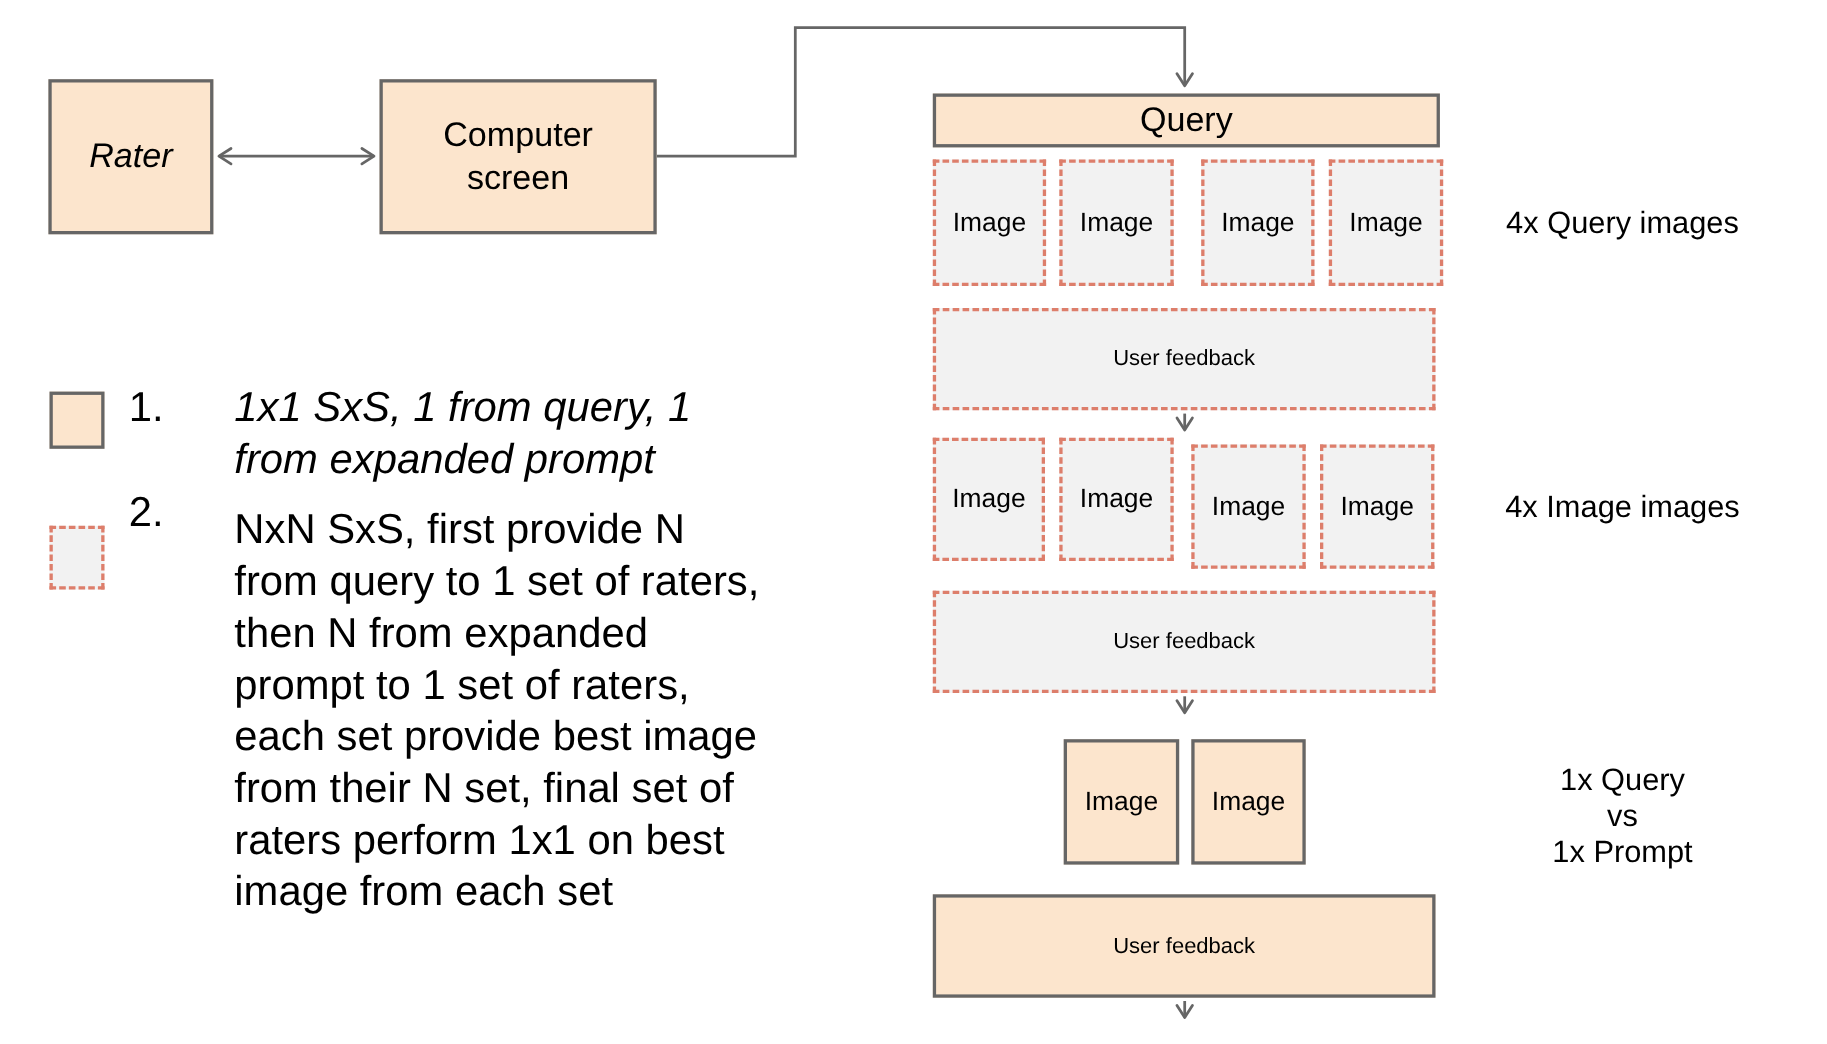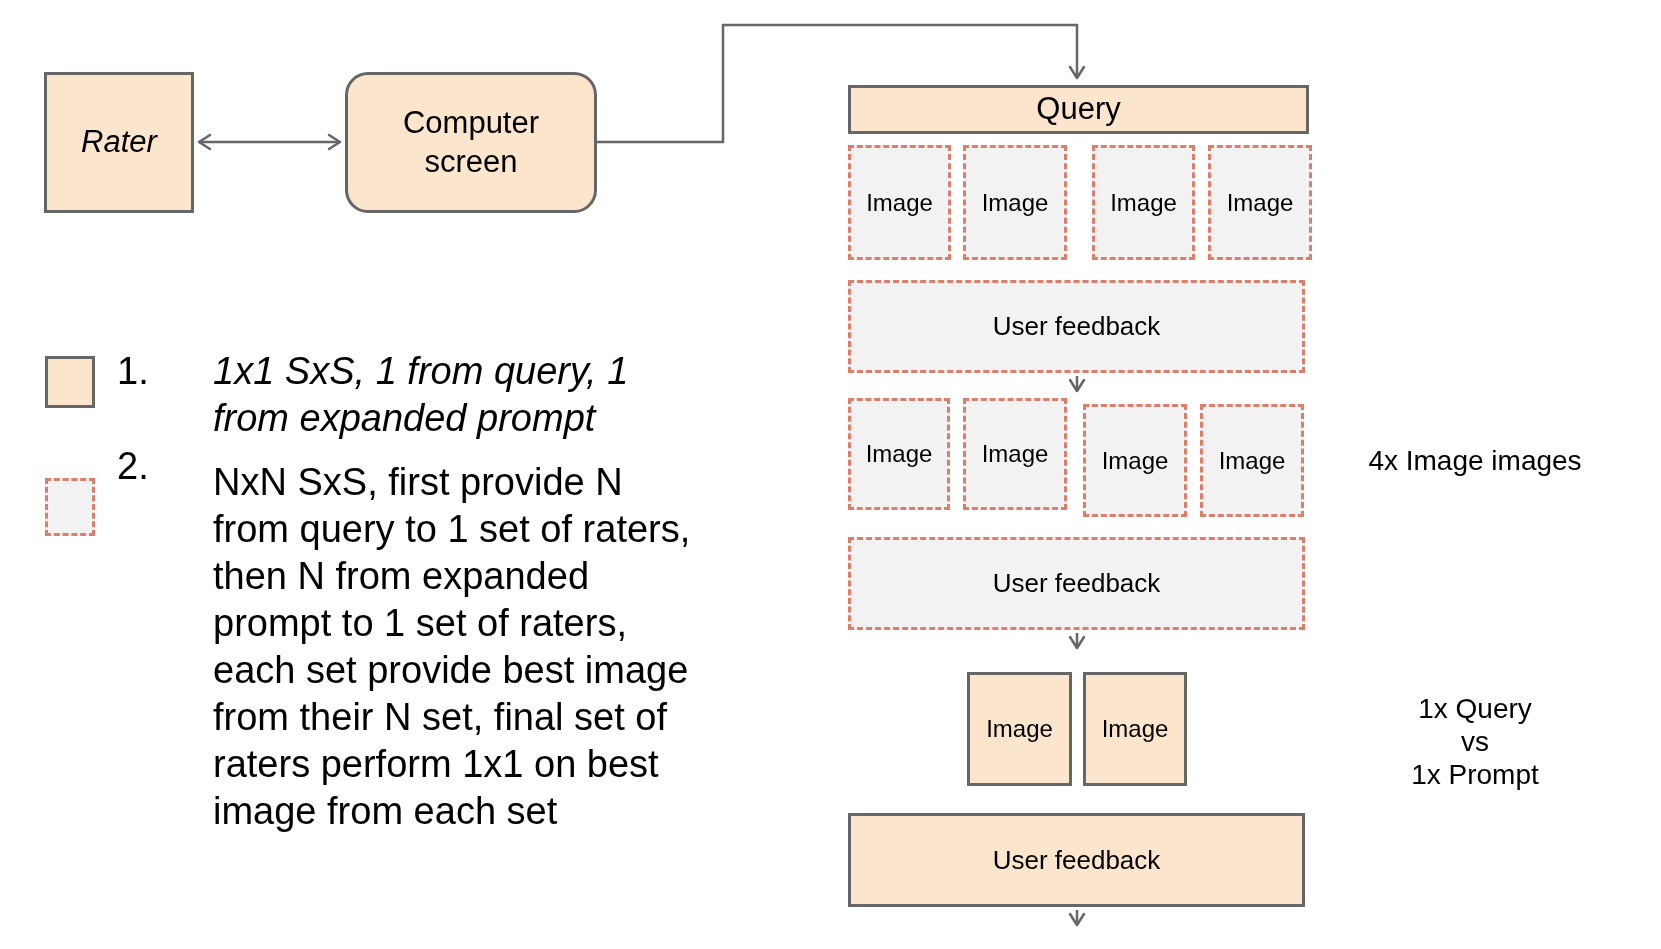--- a/index.html
+++ b/index.html
@@ -16,21 +16,21 @@
     box-sizing:border-box;
     display:flex;
     align-items:center;
     justify-content:center;
     text-align:center;
   }
   .peach{background:#fce5cd;border:3px solid #666666;}
   .dashedbox{background:#f2f2f2;border:3px dashed #dd7e6b;}
   .label-lg{font-size:31px;line-height:1.25;}
   .label-img{font-size:24px;}
-  .label-uf{font-size:26px;}
+  .label-uf{font-size:20px;}
   .ann{
     position:absolute;
     font-size:28px;line-height:33px;
     text-align:center;white-space:pre-line;
   }
   .legend-num{
     position:absolute;
     font-size:38px;line-height:47px;
   }
   .legend-txt{
@@ -57,21 +57,21 @@
     <line x1="199" y1="142" x2="340" y2="142" stroke="#666666" stroke-width="2.5" marker-start="url(#arrowV)" marker-end="url(#arrowV)"></line>
     <path d="M597,142 H723 V25 H1077 V78" fill="none" stroke="#666666" stroke-width="2.5" marker-end="url(#arrowV)"></path>
     <path d="M1077,376 V391" fill="none" stroke="#666666" stroke-width="2.5" marker-end="url(#arrowV)"></path>
     <path d="M1077,633 V648" fill="none" stroke="#666666" stroke-width="2.5" marker-end="url(#arrowV)"></path>
     <path d="M1077,910 V925" fill="none" stroke="#666666" stroke-width="2.5" marker-end="url(#arrowV)"></path>
   </svg>
 
   <div class="abs peach label-lg" style="left:44px;top:72px;width:150px;height:141px;font-style:italic;">
     <span>Rater</span>
   </div>
-  <div class="abs peach label-lg" style="left:345px;top:72px;width:252px;height:141px;border-radius:23px;">
+  <div class="abs peach label-lg" style="left:345px;top:72px;width:252px;height:141px;">
     <span style="display:inline-block;width:170px;">Computer screen</span>
   </div>
 
   <div class="abs peach" style="left:45px;top:356px;width:50px;height:52px;"></div>
   <div class="abs dashedbox" style="left:45px;top:478px;width:50px;height:58px;"></div>
 
   <div class="legend-num" style="left:117px;top:348px;">1.</div>
   <div class="legend-txt" style="left:213px;top:348px;font-style:italic;">1x1 SxS, 1 from query, 1
 from expanded prompt</div>
 
@@ -127,18 +127,19 @@
     <span>Image</span>
   </div>
   <div class="abs peach label-img" style="left:1083px;top:672px;width:104px;height:114px;">
     <span>Image</span>
   </div>
 
   <div class="abs peach label-uf" style="left:848px;top:813px;width:457px;height:94px;">
     <span>User feedback</span>
   </div>
 
+  <div class="ann" style="left:1330px;top:186px;width:290px;">4x Query images</div>
   <div class="ann" style="left:1330px;top:444px;width:290px;">4x Image images</div>
   <div class="ann" style="left:1355px;top:692px;width:240px;">1x Query
 vs
 1x Prompt</div>
 
 </div>
 
 </body></html>

